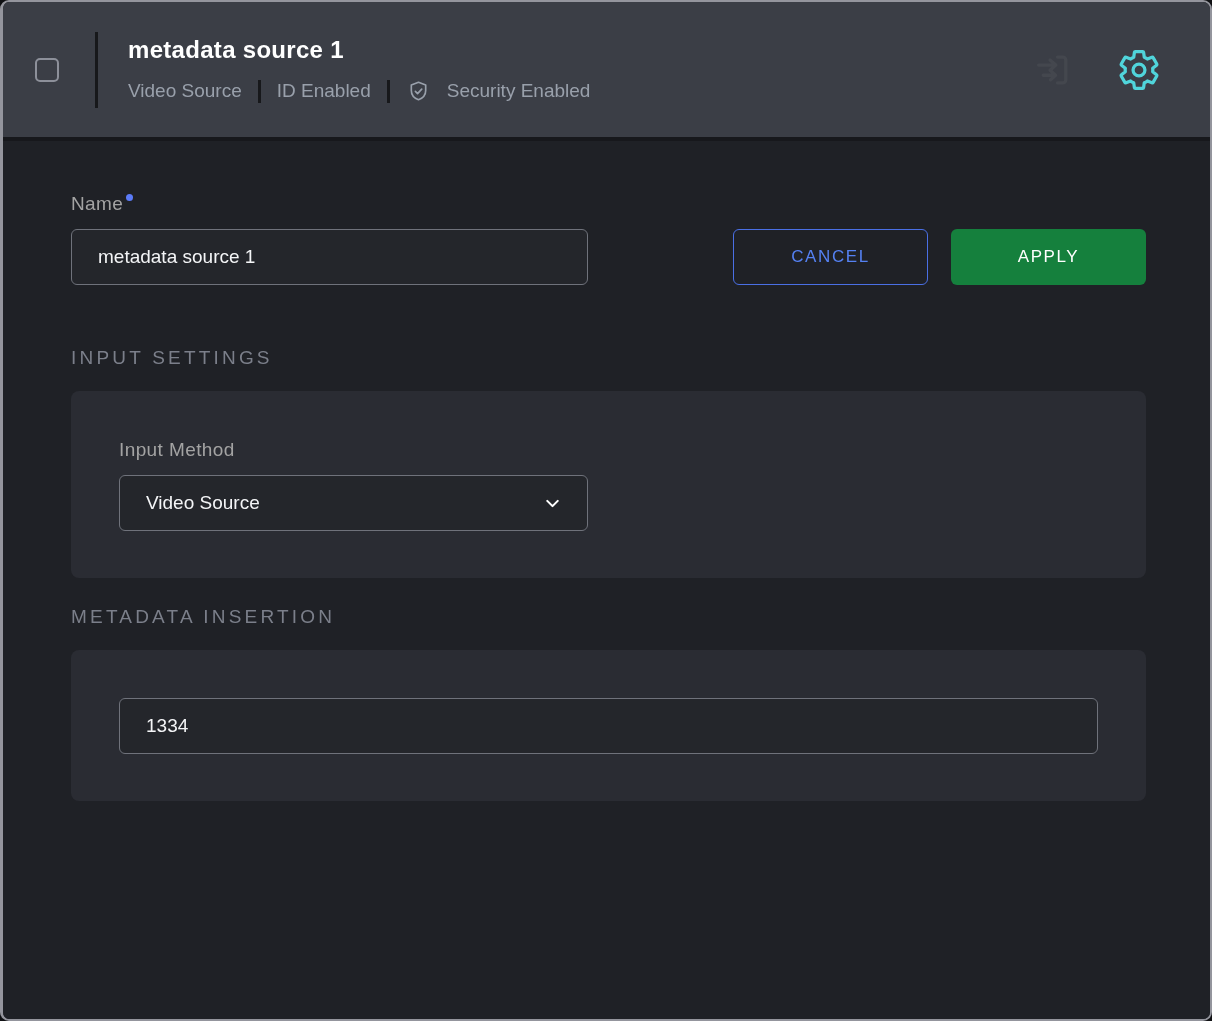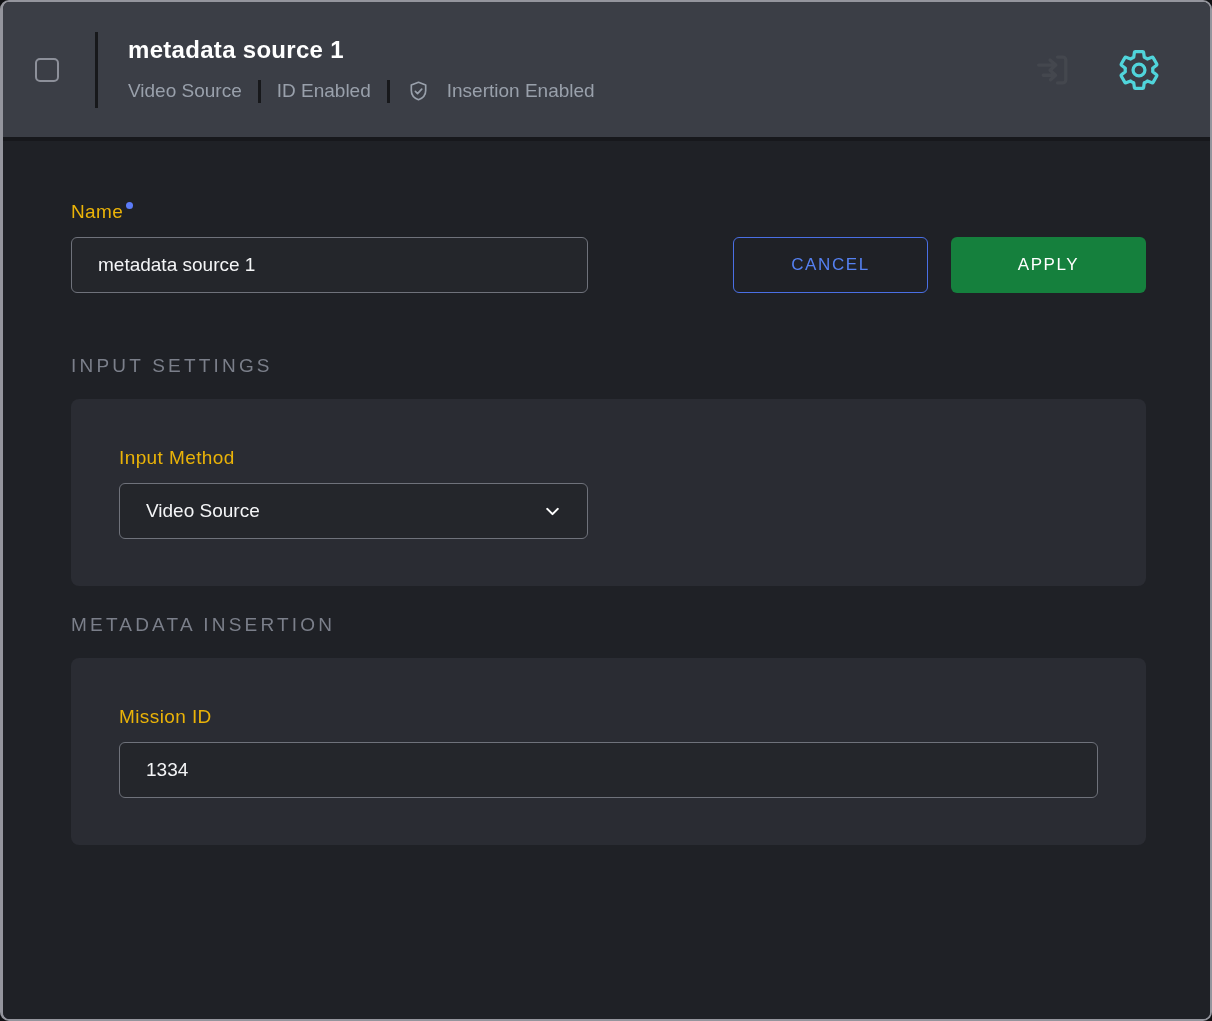--- a/index.html
+++ b/index.html
@@ -6,21 +6,20 @@
   html, body { background: #101114; font-family: "Liberation Sans", sans-serif; }
 
   .panel {
     width: 1212px; height: 1021px;
     border: 2px solid #94959d;
     border-left-width: 3px;
     border-radius: 9px;
     overflow: hidden;
     display: flex; flex-direction: column;
     background: #1f2126;
-    gap: 8px;
   }
 
   
   .hdr {
     height: 139px; flex: 0 0 139px;
     background: #3b3e46;
     border-bottom: 4px solid #17181c;
     display: flex; align-items: center;
     padding: 0 48px 0 32px;
   }
@@ -42,21 +41,21 @@
   .icon-btn { background: none; border: none; padding: 0; cursor: pointer; line-height: 0; }
 
   
   .main {
     flex: 1; background: #1f2126;
     padding: 52px 64px 0 68px;
     overflow: hidden;
   }
 
   .label-row { display: flex; align-items: flex-start; margin-bottom: 14px; }
-  .field-label { color: #eab308; font-size: 19px; letter-spacing: .4px; }
+  .field-label { color: #a3a3a3; font-size: 19px; letter-spacing: .4px; }
   .req-dot {
     width: 7px; height: 7px; border-radius: 50%;
     background: #5b7bf8; display: inline-block;
     margin: 1px 0 0 3px;
   }
 
   .text-input, .select-box {
     height: 56px; width: 100%;
     background: #24262b;
     border: 1px solid #6f727b;
@@ -134,21 +133,21 @@
         <span class="sub-item">Video Source</span>
         <span class="sub-sep"></span>
         <span class="sub-item">ID Enabled</span>
         <span class="sub-sep"></span>
         <span style="line-height:0">
           <svg width="25" height="25" viewBox="0 0 24 24" fill="none" stroke="#99a0ab" stroke-width="1.6" stroke-linecap="round" stroke-linejoin="round">
             <path d="M12 3.1 L18.9 5.7 V11 C18.9 15.3 16.1 18.4 12 19.9 C7.9 18.4 5.1 15.3 5.1 11 V5.7 Z"></path>
             <path d="M9 11.9 l2.1 2.1 4-4.3"></path>
           </svg>
         </span>
-        <span class="sub-item">Insertion Enabled</span>
+        <span class="sub-item">Security Enabled</span>
       </div>
     </div>
 
     <div class="hdr-icons">
       <button class="icon-btn" title="">
         <svg width="42" height="42" viewBox="0 0 24 24" fill="none" stroke="#44474e" stroke-width="1.9" stroke-linecap="round" stroke-linejoin="round">
           <path d="M14.6 4.6 h3 a1.7 1.7 0 0 1 1.7 1.7 v11.4 a1.7 1.7 0 0 1 -1.7 1.7 h-3"></path>
           <path d="M3.8 9.2 h9.4 M10.3 6.3 l3.3 2.9 -3.3 2.9"></path>
           <path d="M6.4 15 h6.8 M10.6 12.4 l2.9 2.6 -2.9 2.6"></path>
         </svg>
@@ -192,23 +191,20 @@
             </svg>
           </span>
         </div>
       </div>
     </section>
 
     <h2 class="section-title second">METADATA INSERTION</h2>
     <section class="card">
       <div class="two-col">
         <div class="field">
-          <div class="label-row">
-            <span class="field-label">Mission ID</span>
-          </div>
           <input class="text-input" type="text" value="1334" style="">
         </div>
       </div>
     </section>
 
 
   </main>
 </div>
 
 </body></html>

